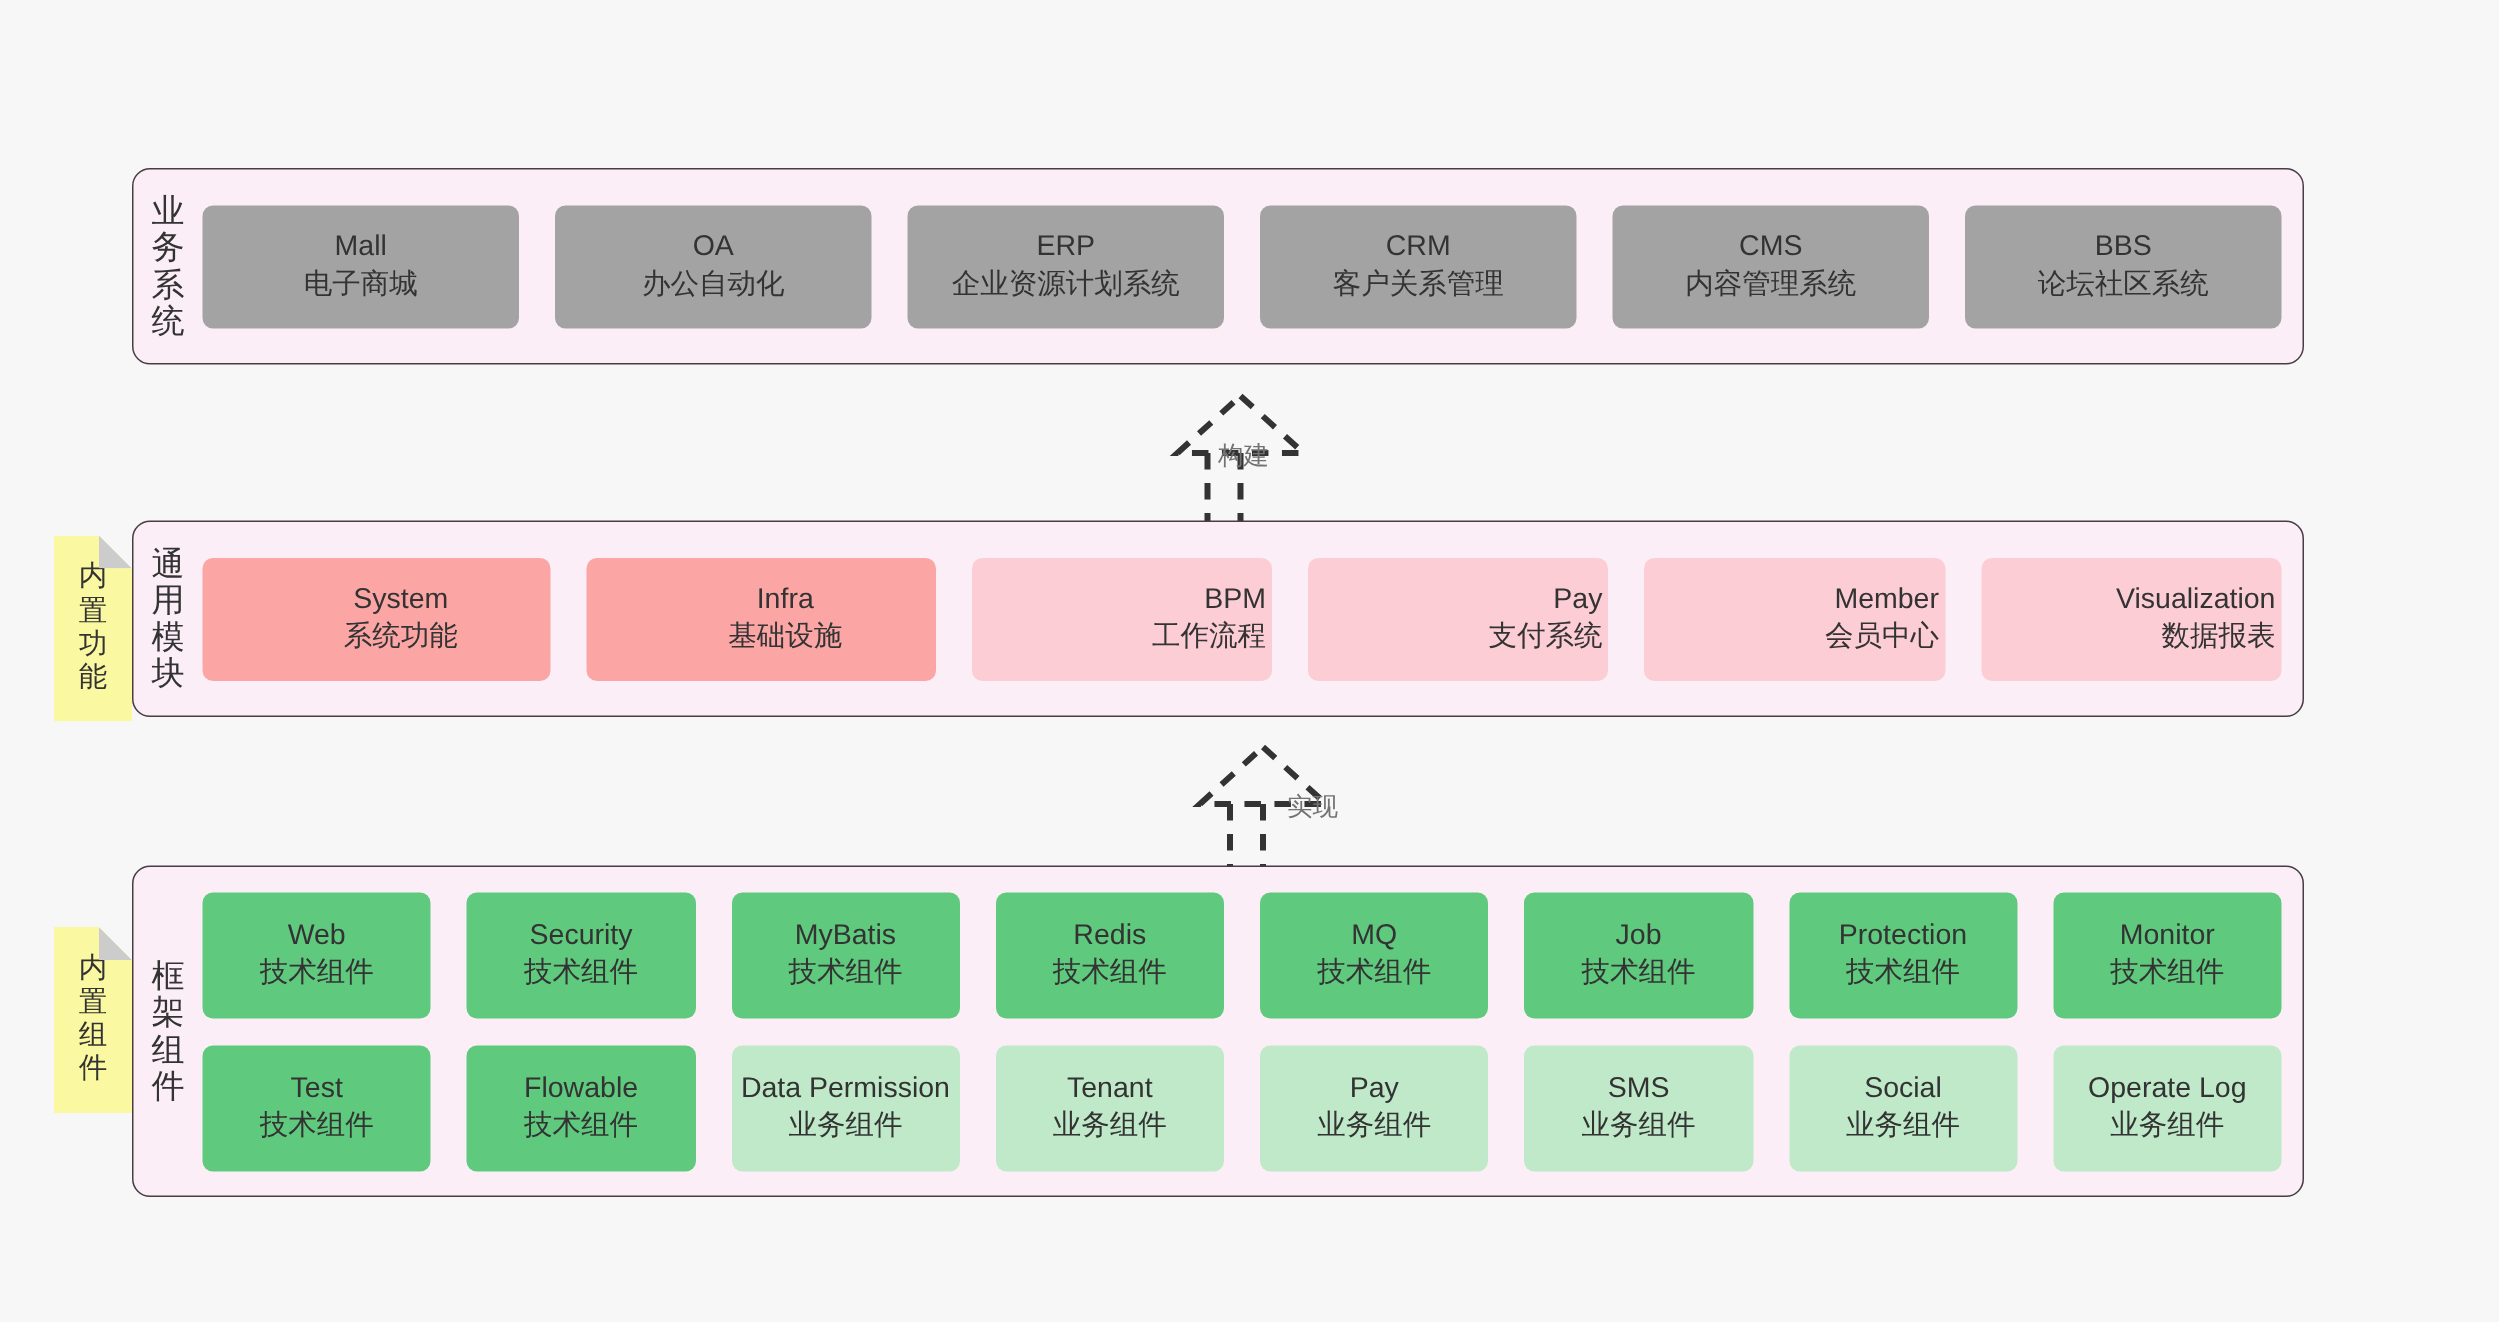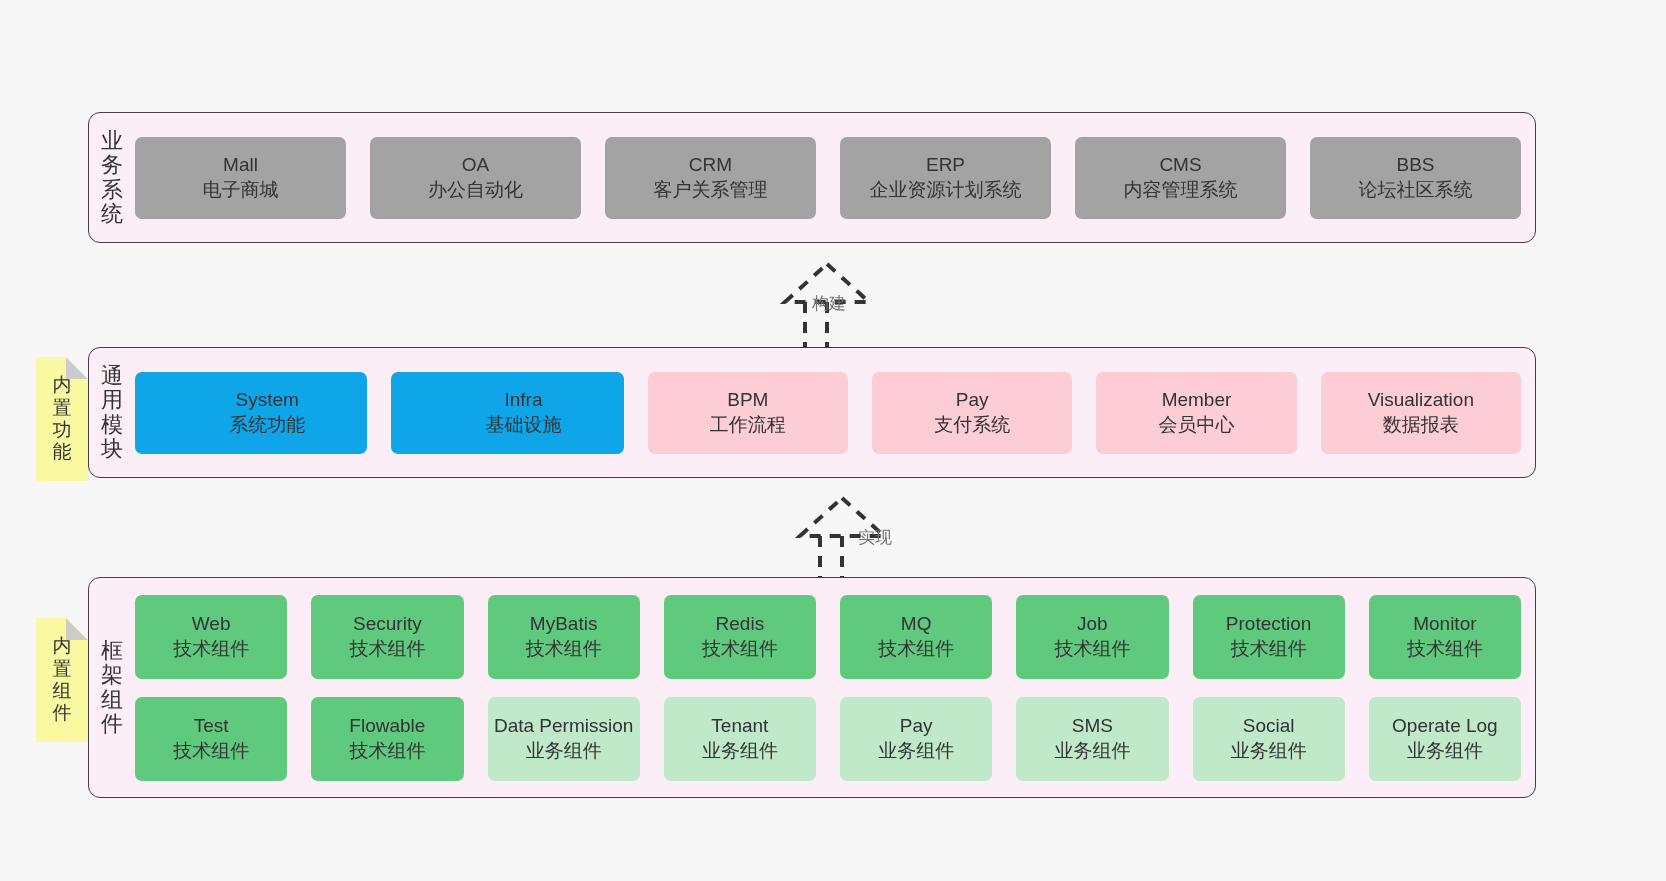--- a/index.html
+++ b/index.html
@@ -76,22 +76,22 @@
     color: #333333;
     box-sizing: border-box;
     padding: 6px 4px;
     min-width: 0;
   }
   .card .t1 { white-space: normal; }
   .card .t2 { white-space: nowrap; }
 
   
   .c-blue        { background: #a3a3a3; }
-  .c-red-strong  { background: #0ea5e9; padding-left: 36px; }
-  .c-red-light   { background: #fccdd4; }
+  .c-red-strong  { background: #fca5a5; padding-left: 36px; }
+  .c-red-light   { background: #fccdd4; align-items: flex-end; }
   .c-green-strong{ background: #5fc97e; align-items: center; }
   .c-green-light { background: #bfe9c8; }
 
   
   .row-h-96 .card { height: 82px; }
   .row-h-88 .card { height: 84px; }
 
   
   .note {
     position: absolute;
@@ -149,26 +149,26 @@
       <div class="card-row row-h-96">
         <div class="card c-blue">
           <div class="t1">Mall</div>
           <div class="t2">电子商城</div>
         </div>
         <div class="card c-blue">
           <div class="t1">OA</div>
           <div class="t2">办公自动化</div>
         </div>
         <div class="card c-blue">
+          <div class="t1">ERP</div>
+          <div class="t2">企业资源计划系统</div>
+        </div>
+        <div class="card c-blue">
           <div class="t1">CRM</div>
           <div class="t2">客户关系管理</div>
-        </div>
-        <div class="card c-blue">
-          <div class="t1">ERP</div>
-          <div class="t2">企业资源计划系统</div>
         </div>
         <div class="card c-blue">
           <div class="t1">CMS</div>
           <div class="t2">内容管理系统</div>
         </div>
         <div class="card c-blue">
           <div class="t1">BBS</div>
           <div class="t2">论坛社区系统</div>
         </div>
       </div>

